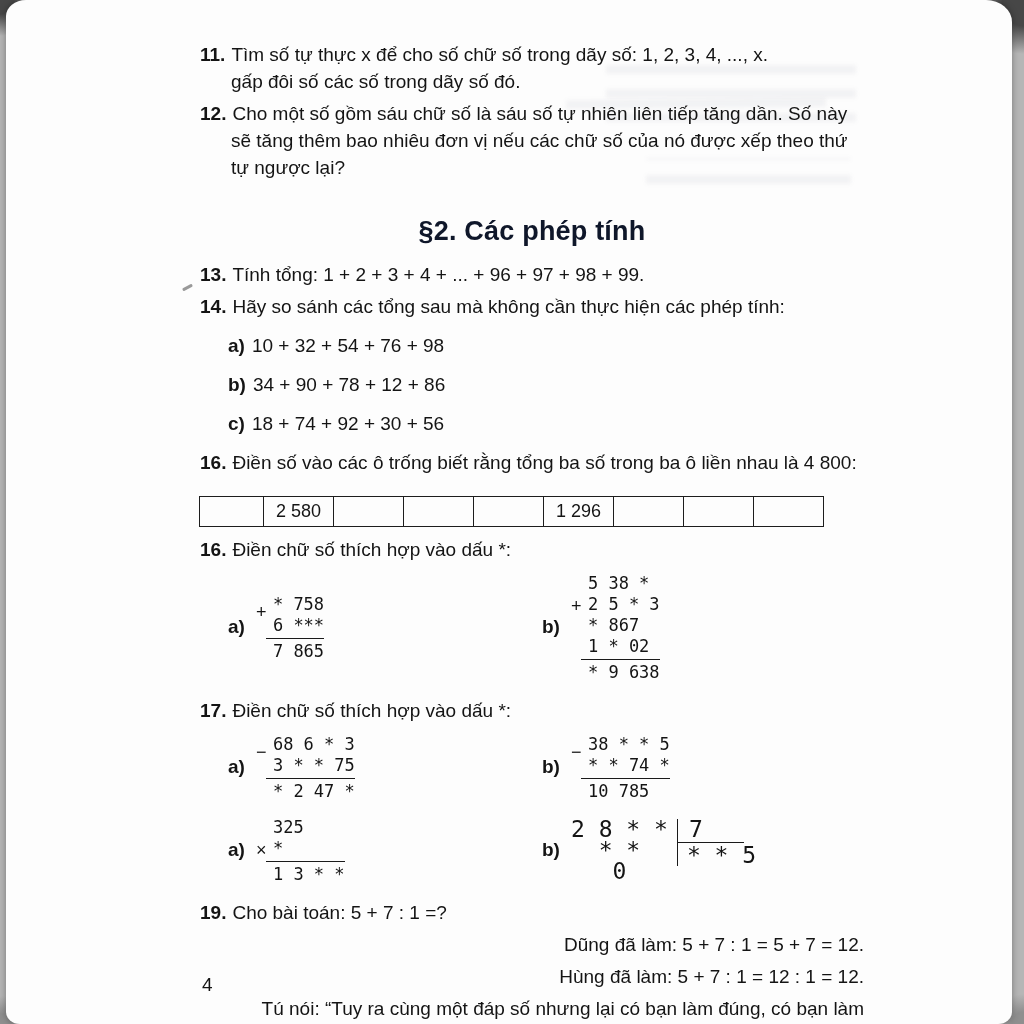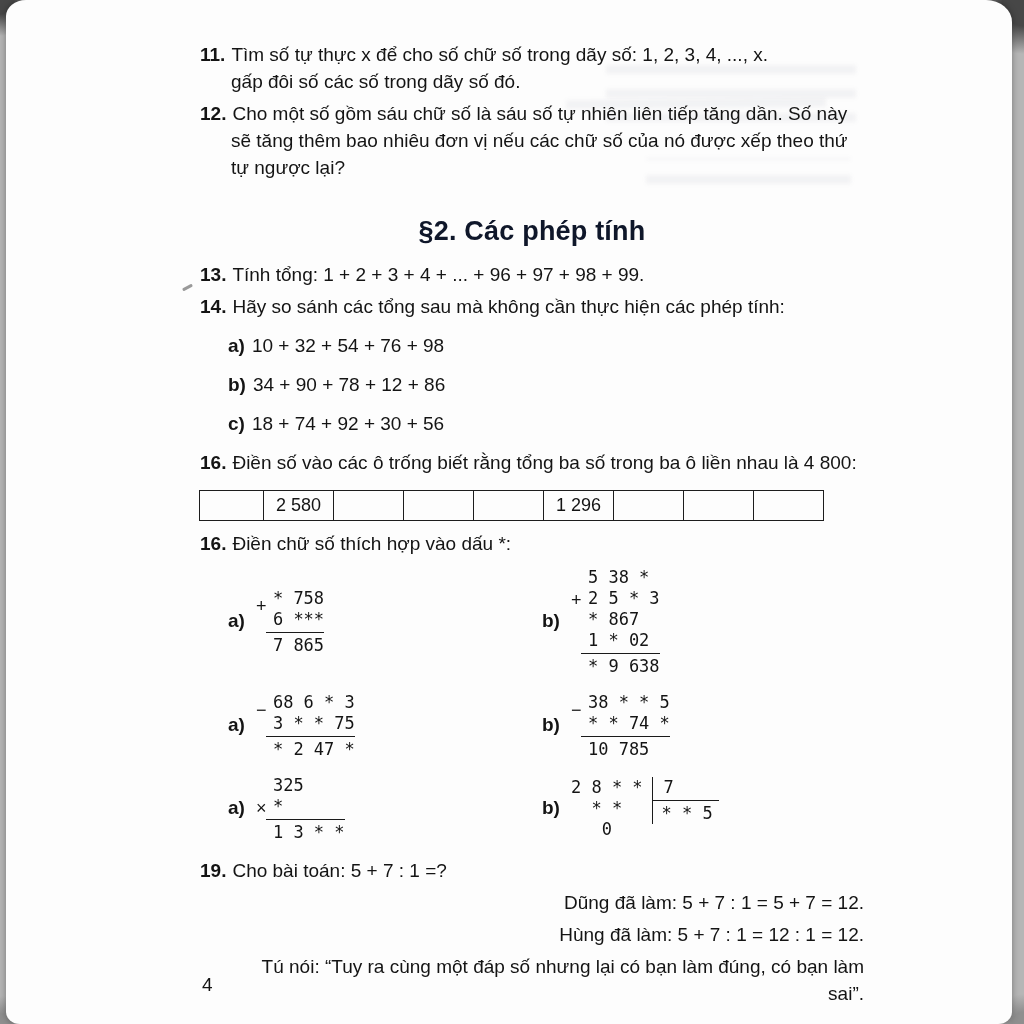--- a/index.html
+++ b/index.html
@@ -32,21 +32,21 @@
   .prob { margin:0 0 5px 0; padding-left:31px; text-indent:-31px; }
   .prob .num { font-weight:bold; margin-right:6px; }
   .section-heading {
     font-size:27px; font-weight:bold; text-align:center;
     margin:30px 0 12px 0; color:#0f172a; letter-spacing:.2px;
   }
   .sublist { margin:1px 0 6px 28px; }
   .sublist .subrow { margin:12px 0; }
   .sub-label { font-weight:bold; margin-right:7px; }
 
-  table.blanks { border-collapse:collapse; margin:13px 0 10px -1px; }
+  table.blanks { border-collapse:collapse; margin:19px 0 10px -1px; }
   .blanks td {
     border:1.6px solid #1d1d1d; width:70px; height:30px;
     text-align:center; font-size:18px; padding:0;
   }
   .blanks td:first-child { width:64px; }
 
   .pair { display:flex; margin:9px 0 15px 0; }
   .col-a { width:314px; }
   .acell { display:flex; align-items:center; }
   .plabel { font-weight:bold; margin:0 11px 0 28px; align-self:center; }
@@ -60,21 +60,21 @@
   .stack .op {
     position:absolute; left:0; font-family:"Liberation Sans", sans-serif;
     font-size:18px; font-weight:normal;
   }
   .s2 .op   { top:8px; }
   .s16b .op { top:23px; }
   .s18a .op { top:23px; }
 
   .division {
     display:flex; align-items:flex-start;
-    font-family:"DejaVu Sans Mono", monospace; font-size:17px; line-height:21px;
+    font-family:"DejaVu Sans Mono", monospace; font-size:23px; line-height:21px;
   }
   .division pre { margin:0; font:inherit; }
   .dleft { text-align:left; padding-right:9px; }
   .dright { border-left:1.7px solid #1a1a1a; padding-left:9px; min-height:46px; }
   .dright .divisor { display:block; padding-left:2px; }
   .drule { border-top:1.7px solid #1a1a1a; width:66px; margin:2px 0 2px -9px; }
 
   .p19-lines { margin:2px 0 0 31px; }
   .p19-lines .line { margin:5px 0;text-align:right; }
 
@@ -176,20 +176,23 @@
             <pre>5 38 *
 2 5 * 3
 * 867
 1 * 02</pre>
             <div class="rule"></div>
             <pre>* 9 638</pre>
           </div>
         </div>
       </div>
 
+      <p class="prob">
+        <span class="num">17.</span><span>Điền chữ số thích hợp vào dấu *:</span>
+      </p>
       <div class="pair">
         <div class="acell col-a">
           <span class="plabel">a)</span>
           <div class="stack s2">
             <span class="op">−</span>
             <pre>68 6 * 3
 3 * * 75</pre>
             <div class="rule"></div>
             <pre>* 2 47 *</pre>
           </div>

